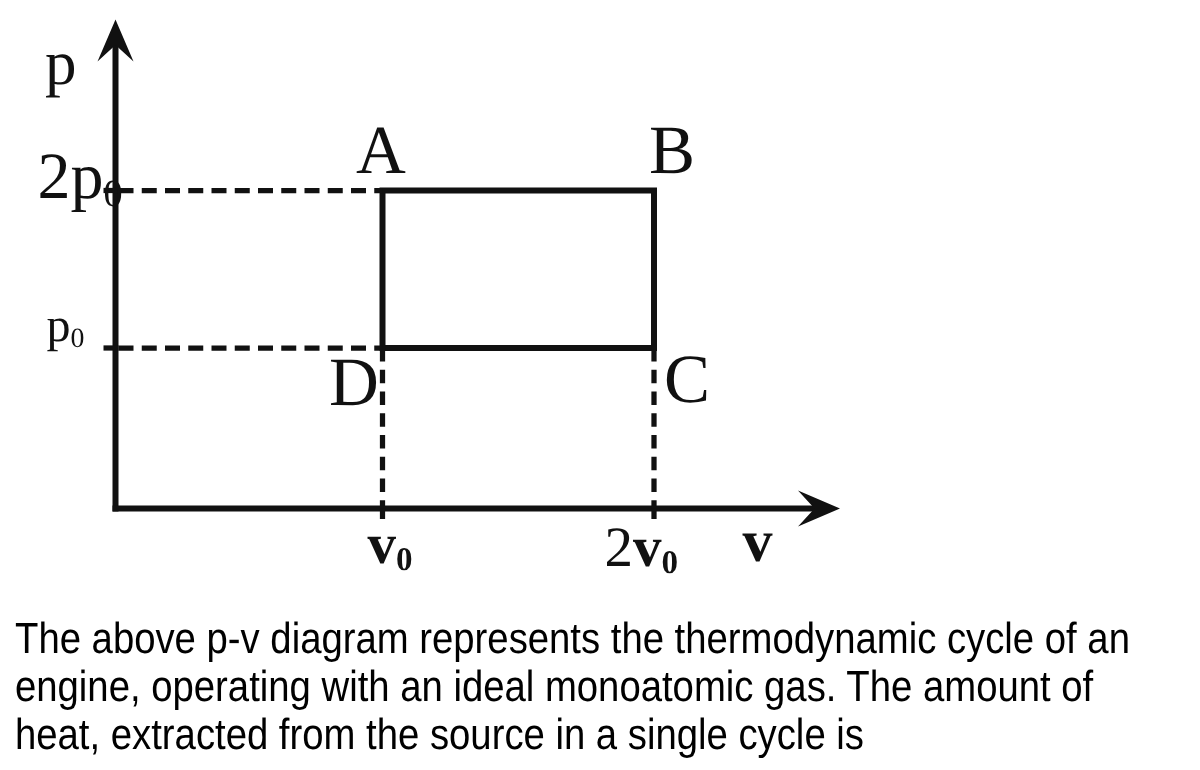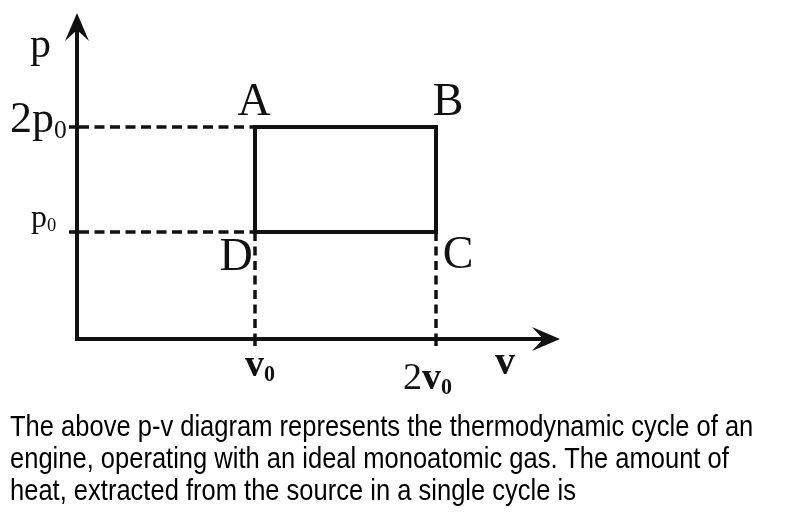--- a/index.html
+++ b/index.html
@@ -35,21 +35,21 @@
     font-size: 0.58em;
     line-height: 1;
     vertical-align: -0.22em;
   }
   .lbl .rg { font-weight: normal; }
   .axis-name-y {
     left: 30px; top: 22px;
     font-size: 42px;
   }
   .ytick-2p0 {
-    left: 10px; top: 96px;
+    left: 25px; top: 96px;
     font-size: 44px;
   }
   .ytick-p0 {
     left: 31px; top: 200px;
     font-size: 32px;
   }
   .vertex {
     font-size: 46px;
     width: 44px;
     text-align: center;
@@ -57,21 +57,21 @@
   .vertex-a { left: 232px; top: 77px; }
   .vertex-b { left: 426px; top: 77px; }
   .vertex-c { left: 436px; top: 230px; }
   .vertex-d { left: 214px; top: 232px; }
   .xtick {
     font-size: 38px;
     font-weight: bold;
     text-align: center;
   }
   .xtick-v0 { left: 245px; top: 344px; }
-  .xtick-2v0 { left: 403px; top: 357px; }
+  .xtick-2v0 { left: 403px; top: 346px; }
   .axis-name-x {
     left: 495px; top: 341px;
     font-size: 40px;
     font-weight: bold;
   }
   .question {
     position: absolute;
     left: 10px; top: 410px;
     width: 900px;
     font-family: "Liberation Sans", sans-serif;

